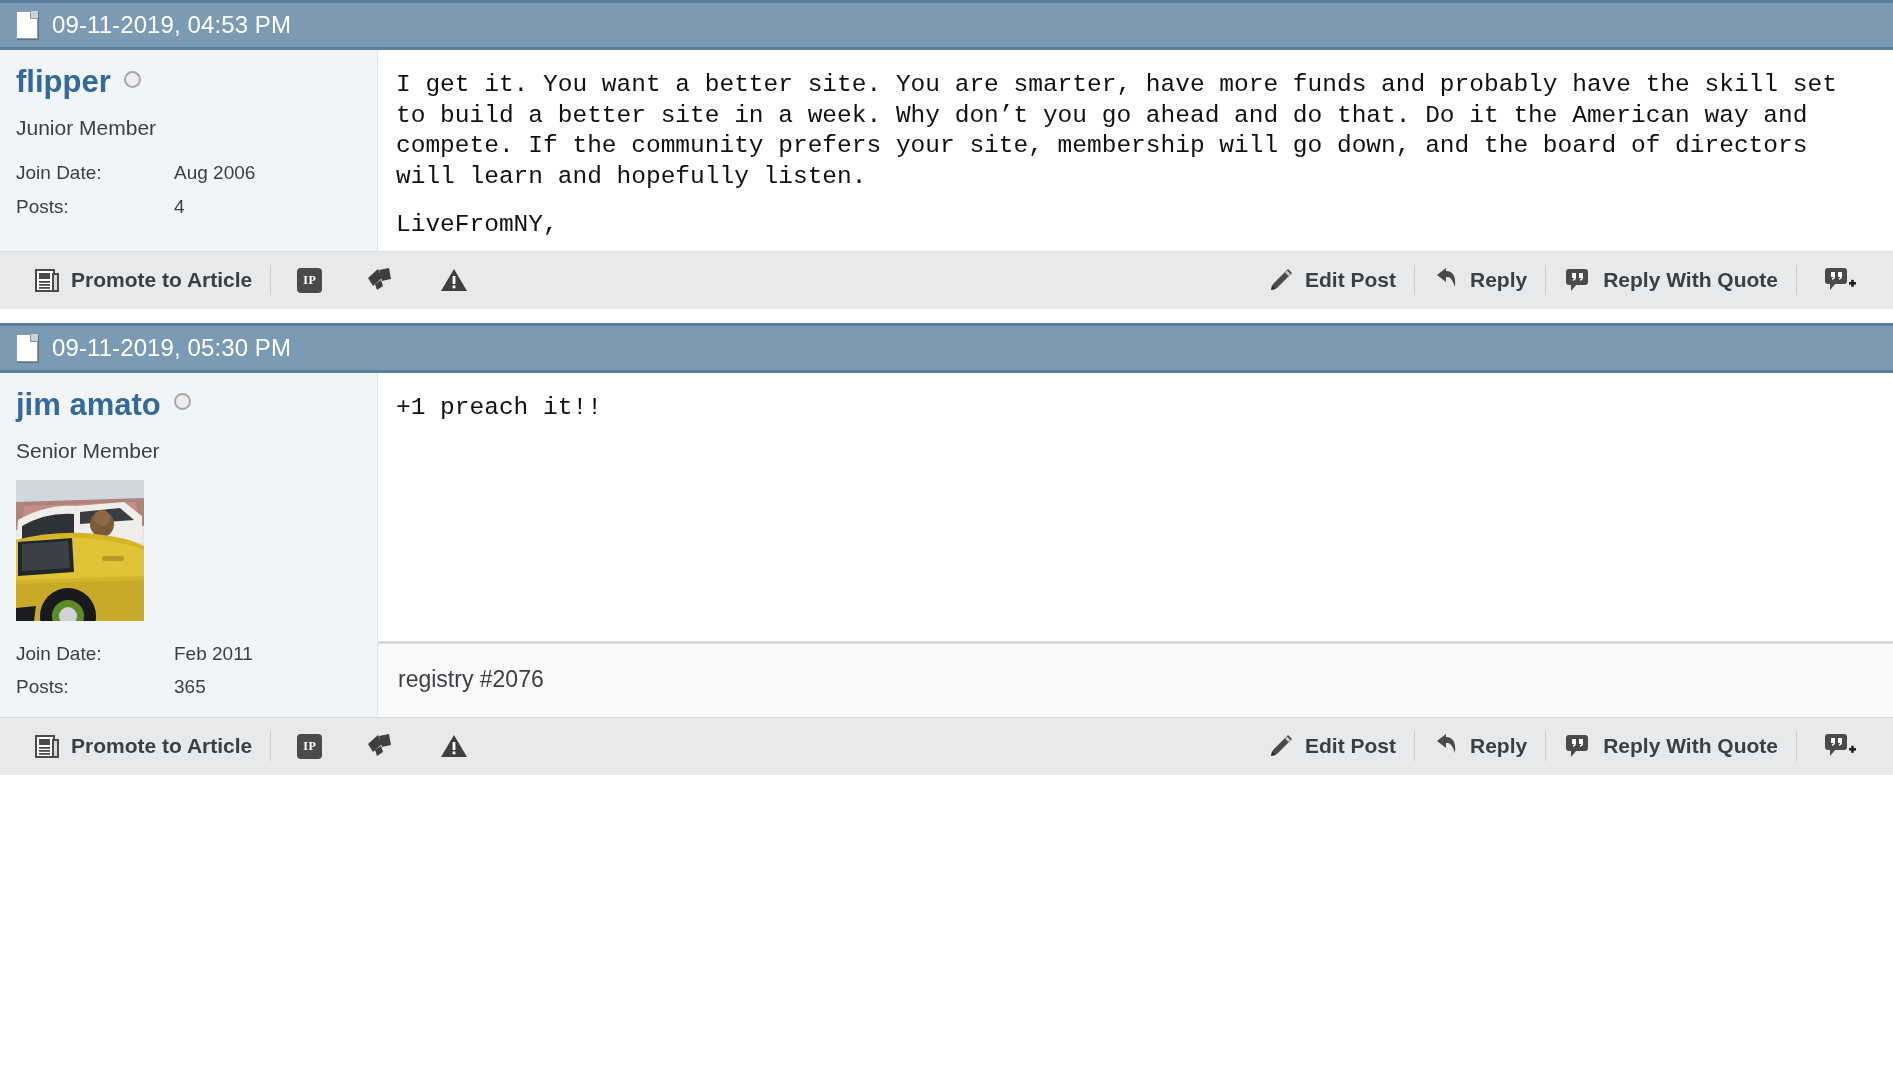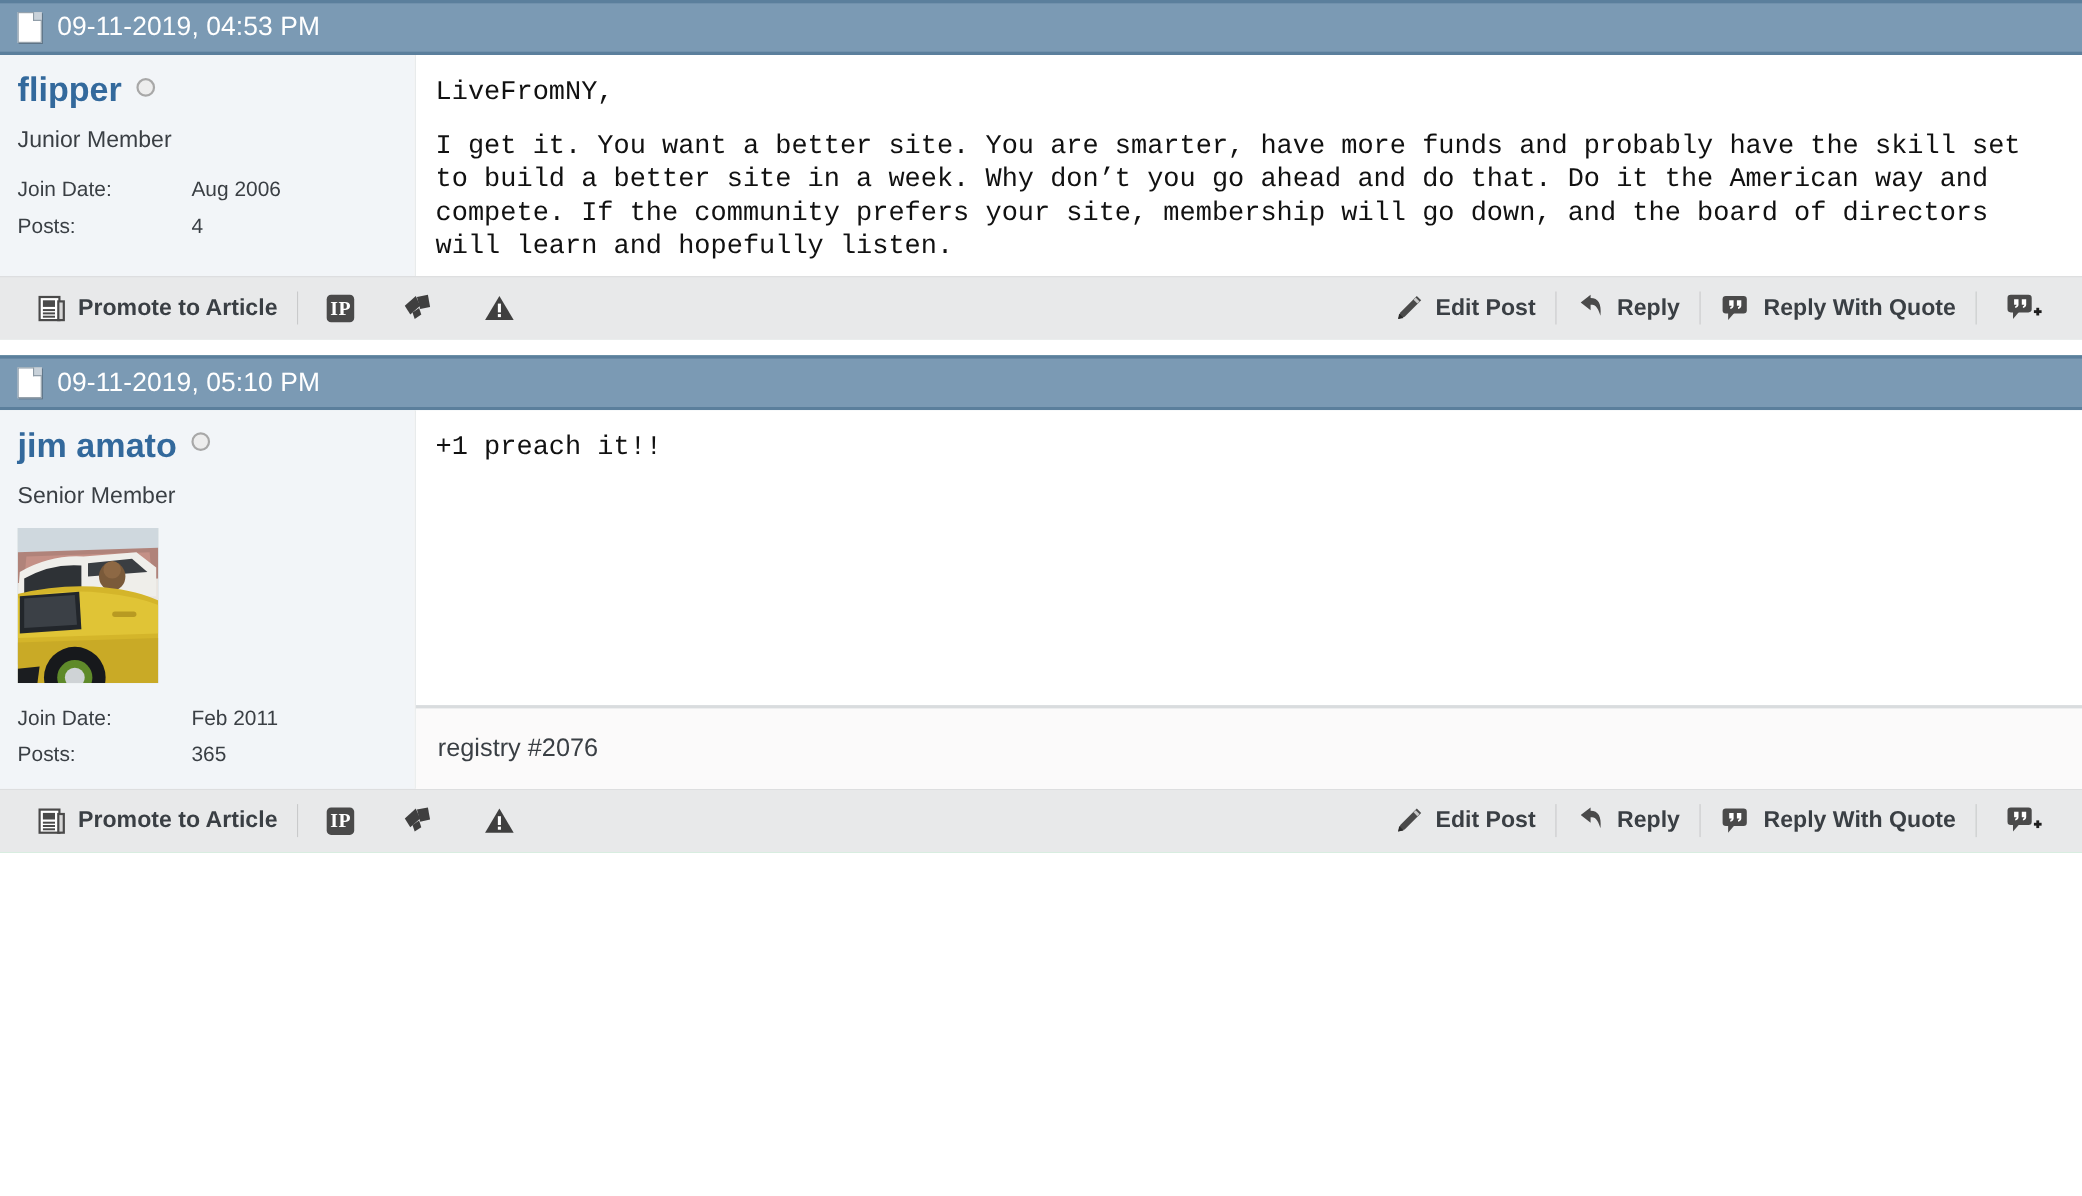--- a/index.html
+++ b/index.html
@@ -197,21 +197,21 @@
     margin: 0 4px;
   }
   .ico { display: inline-block; line-height: 0; }
 
   .ip-badge {
     display: inline-block;
     width: 25px; height: 25px;
     background: #4a4a4a;
     border-radius: 4px;
     color: #ffffff;
-    font-size: 18px;
+    font-size: 12px;
     font-weight: bold;
     text-align: center;
     line-height: 25px;
     letter-spacing: 0.5px;
     font-family: "Liberation Serif", serif;
   }
 
   .gap {
     height: 14px;
     background: #ffffff;
@@ -251,22 +251,22 @@
               <td class="k">Posts:</td>
               <td>4</td>
             </tr>
           </tbody>
             </table>
         </div>
       </div>
 
       <div class="messagewrap">
         <div class="message">
+          <p>I get it. You want a better site. You are smarter, have more funds and probably have the skill set to build a better site in a week. Why don’t you go ahead and do that. Do it the American way and compete. If the community prefers your site, membership will go down, and the board of directors will learn and hopefully listen.</p>
           <p>LiveFromNY,</p>
-          <p>I get it. You want a better site. You are smarter, have more funds and probably have the skill set to build a better site in a week. Why don’t you go ahead and do that. Do it the American way and compete. If the community prefers your site, membership will go down, and the board of directors will learn and hopefully listen.</p>
         </div>
       </div>
 
     </div>
 
     <div class="post-controls">
       <div class="ctrl-group">
         <div class="ctrl">
           <span class="ico">
             <svg width="26" height="26" viewBox="0 0 26 26">
@@ -367,21 +367,21 @@
 
   <div class="gap"></div>
 
   <div class="post">
 
     <div class="post-header">
       <span class="page-icon">
         <span class="sheet"></span>
           <span class="fold"></span>
       </span>
-      <span class="post-header-date">09-11-2019, 05:10 PM</span>
+      <span class="post-header-date">09-11-2019, 05:30 PM</span>
     </div>
 
     <div class="post-body">
 
       <div class="userinfo">
         <div>
           <a class="username">jim amato</a>
           <span class="status-dot"></span>
         </div>
         <div class="usertitle">Senior Member</div>

